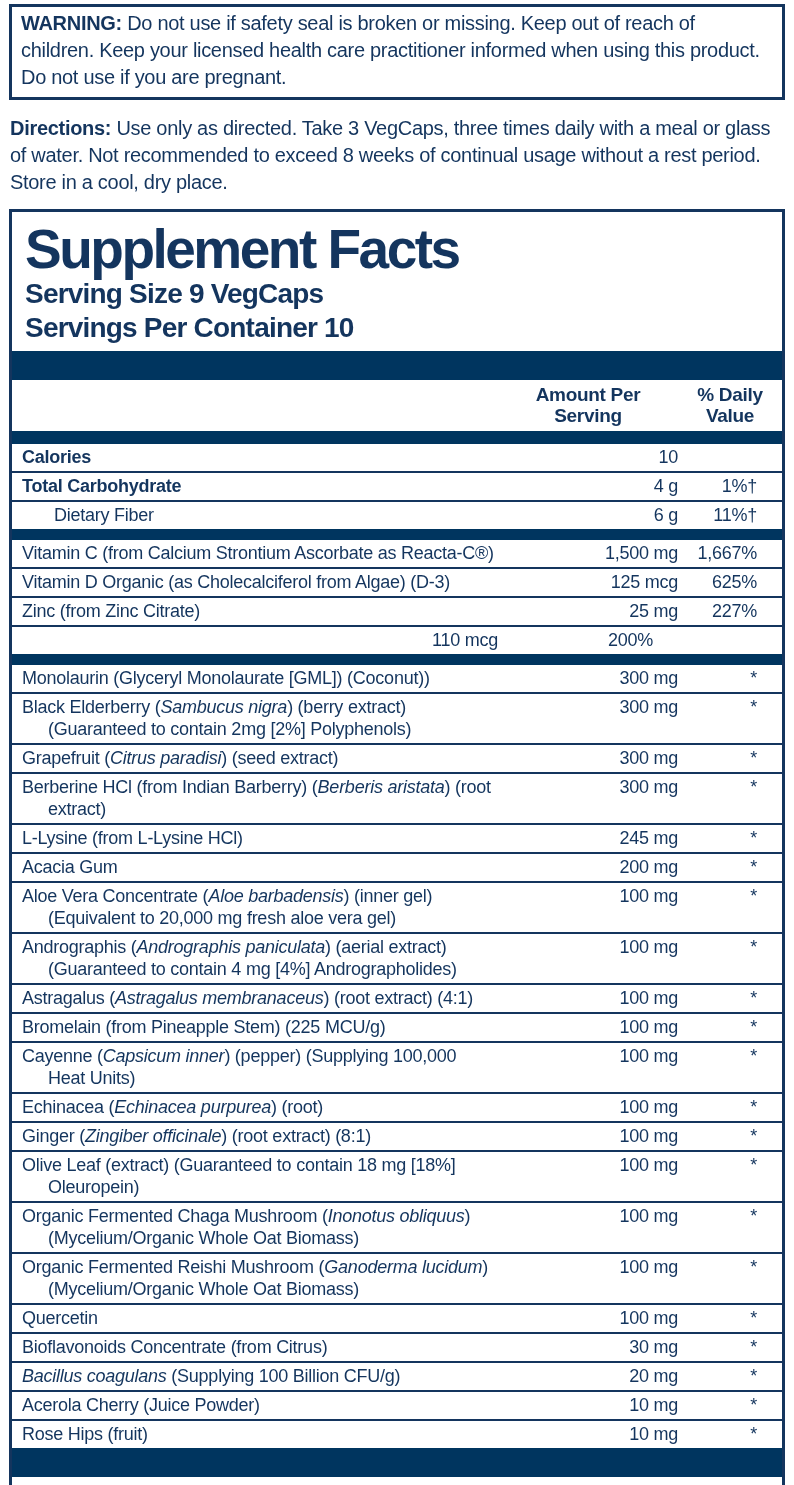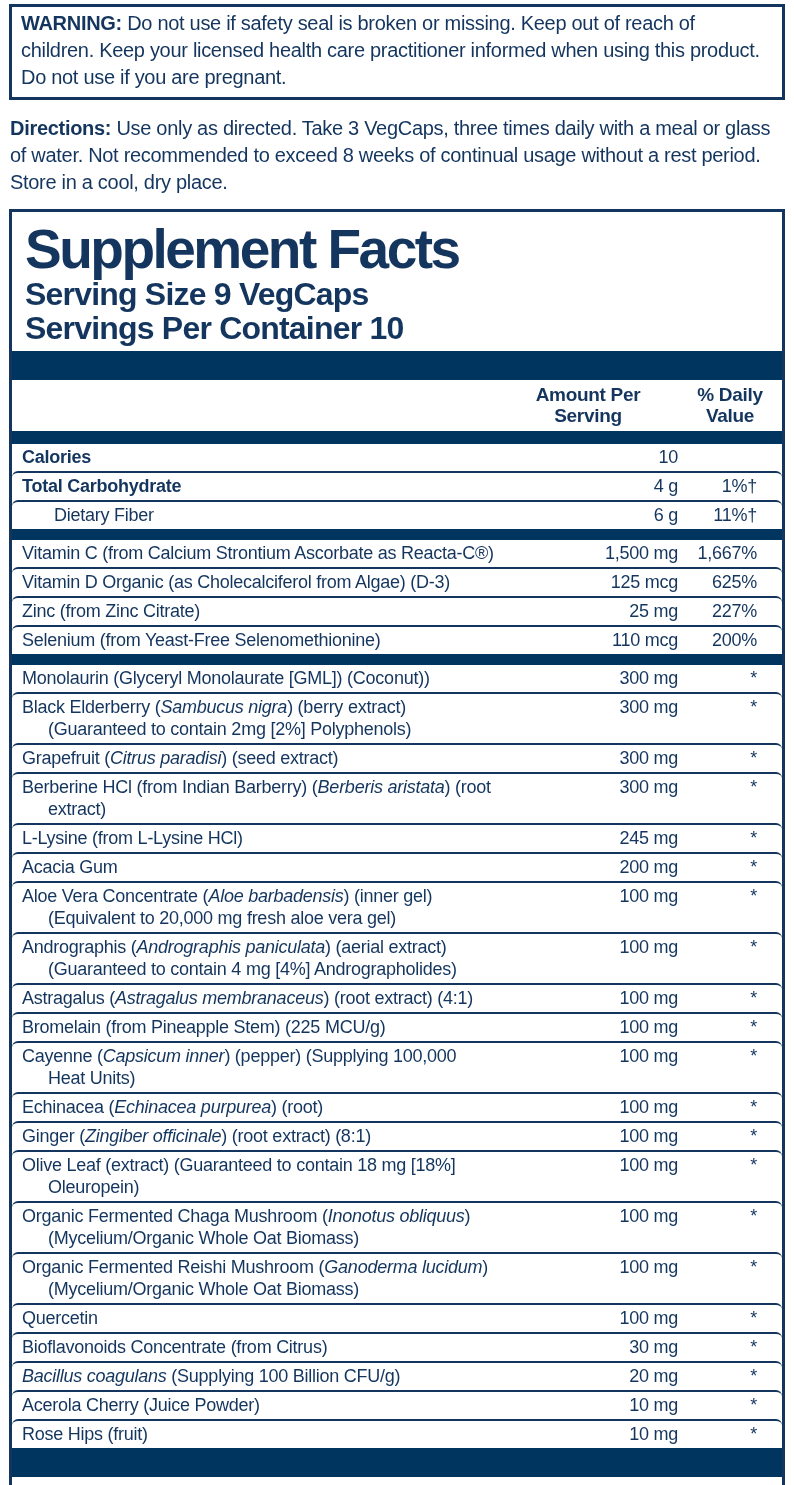--- a/index.html
+++ b/index.html
@@ -31,21 +31,21 @@
     margin:13px 9px 0 9px;
     border:3px solid var(--navy);
     background:var(--bg);
   }
   .panel-header { padding:9px 13px 6px 13px; }
   .sf-title {
     font-size:55px; font-weight:800; letter-spacing:-2.5px;
     line-height:1.02; white-space:nowrap;
   }
   .serving-line {
-    font-size:32px; font-weight:700; letter-spacing:-0.8px; line-height:34px;
+    font-size:28px; font-weight:700; letter-spacing:-0.8px; line-height:34px;
   }
   .bar { background:var(--bar); width:100%; }
   .bar-lg { height:29px; }
   .bar-md { height:13px; }
   .bar-sm { height:11px; }
 
   .grid-row {
     display:grid;
     grid-template-columns:1fr 180px 104px;
     align-items:start;
@@ -53,21 +53,21 @@
   .col-headers { padding:4px 0 5px 4px; }
   .col-head {
     font-size:19px; font-weight:700; line-height:21px;
     text-align:center; letter-spacing:-0.3px;
   }
   .col-head .constrain { max-width:110px; margin:0 auto; }
 
   .rows .row {
     border-top:2.5px solid var(--navy);
     padding:2px 0 3px 0;
-    font-size:18px; line-height:22px; letter-spacing:-0.25px;border-radius:6px;
+    font-size:18px; line-height:22px; letter-spacing:-0.25px;
   }
   .rows .row:first-child { border-top:none; }
   .cell-name  { padding-left:36px; text-indent:-26px; padding-right:4px; }
   .cell-name.bold { font-weight:700; }
   .cell-name.indent { padding-left:42px; text-indent:0; }
   .cell-amount { text-align:right; }
   .cell-dv { text-align:right; padding-right:25px; }
 
   .footnotes { padding:5px 11px 8px 11px; font-size:19px; line-height:25px; letter-spacing:-0.3px; }
 </style>
@@ -135,21 +135,20 @@
     <div class="cell-name">Vitamin D Organic (as Cholecalciferol from Algae) (D-3)</div>
     <div class="cell-amount">125 mcg</div>
     <div class="cell-dv">625%</div>
   </div>
       <div class="grid-row row">
     <div class="cell-name">Zinc (from Zinc Citrate)</div>
     <div class="cell-amount">25 mg</div>
     <div class="cell-dv">227%</div>
   </div>
       <div class="grid-row row">
-    <div class="cell-name">Selenium (from Yeast-Free Selenomethionine)</div>
     <div class="cell-amount">110 mcg</div>
     <div class="cell-dv">200%</div>
   </div>
     </div>
 
   <div class="bar bar-sm"></div>
 
   <div class="rows">
       <div class="grid-row row">
     <div class="cell-name">Monolaurin (Glyceryl Monolaurate [GML]) (Coconut))</div>

